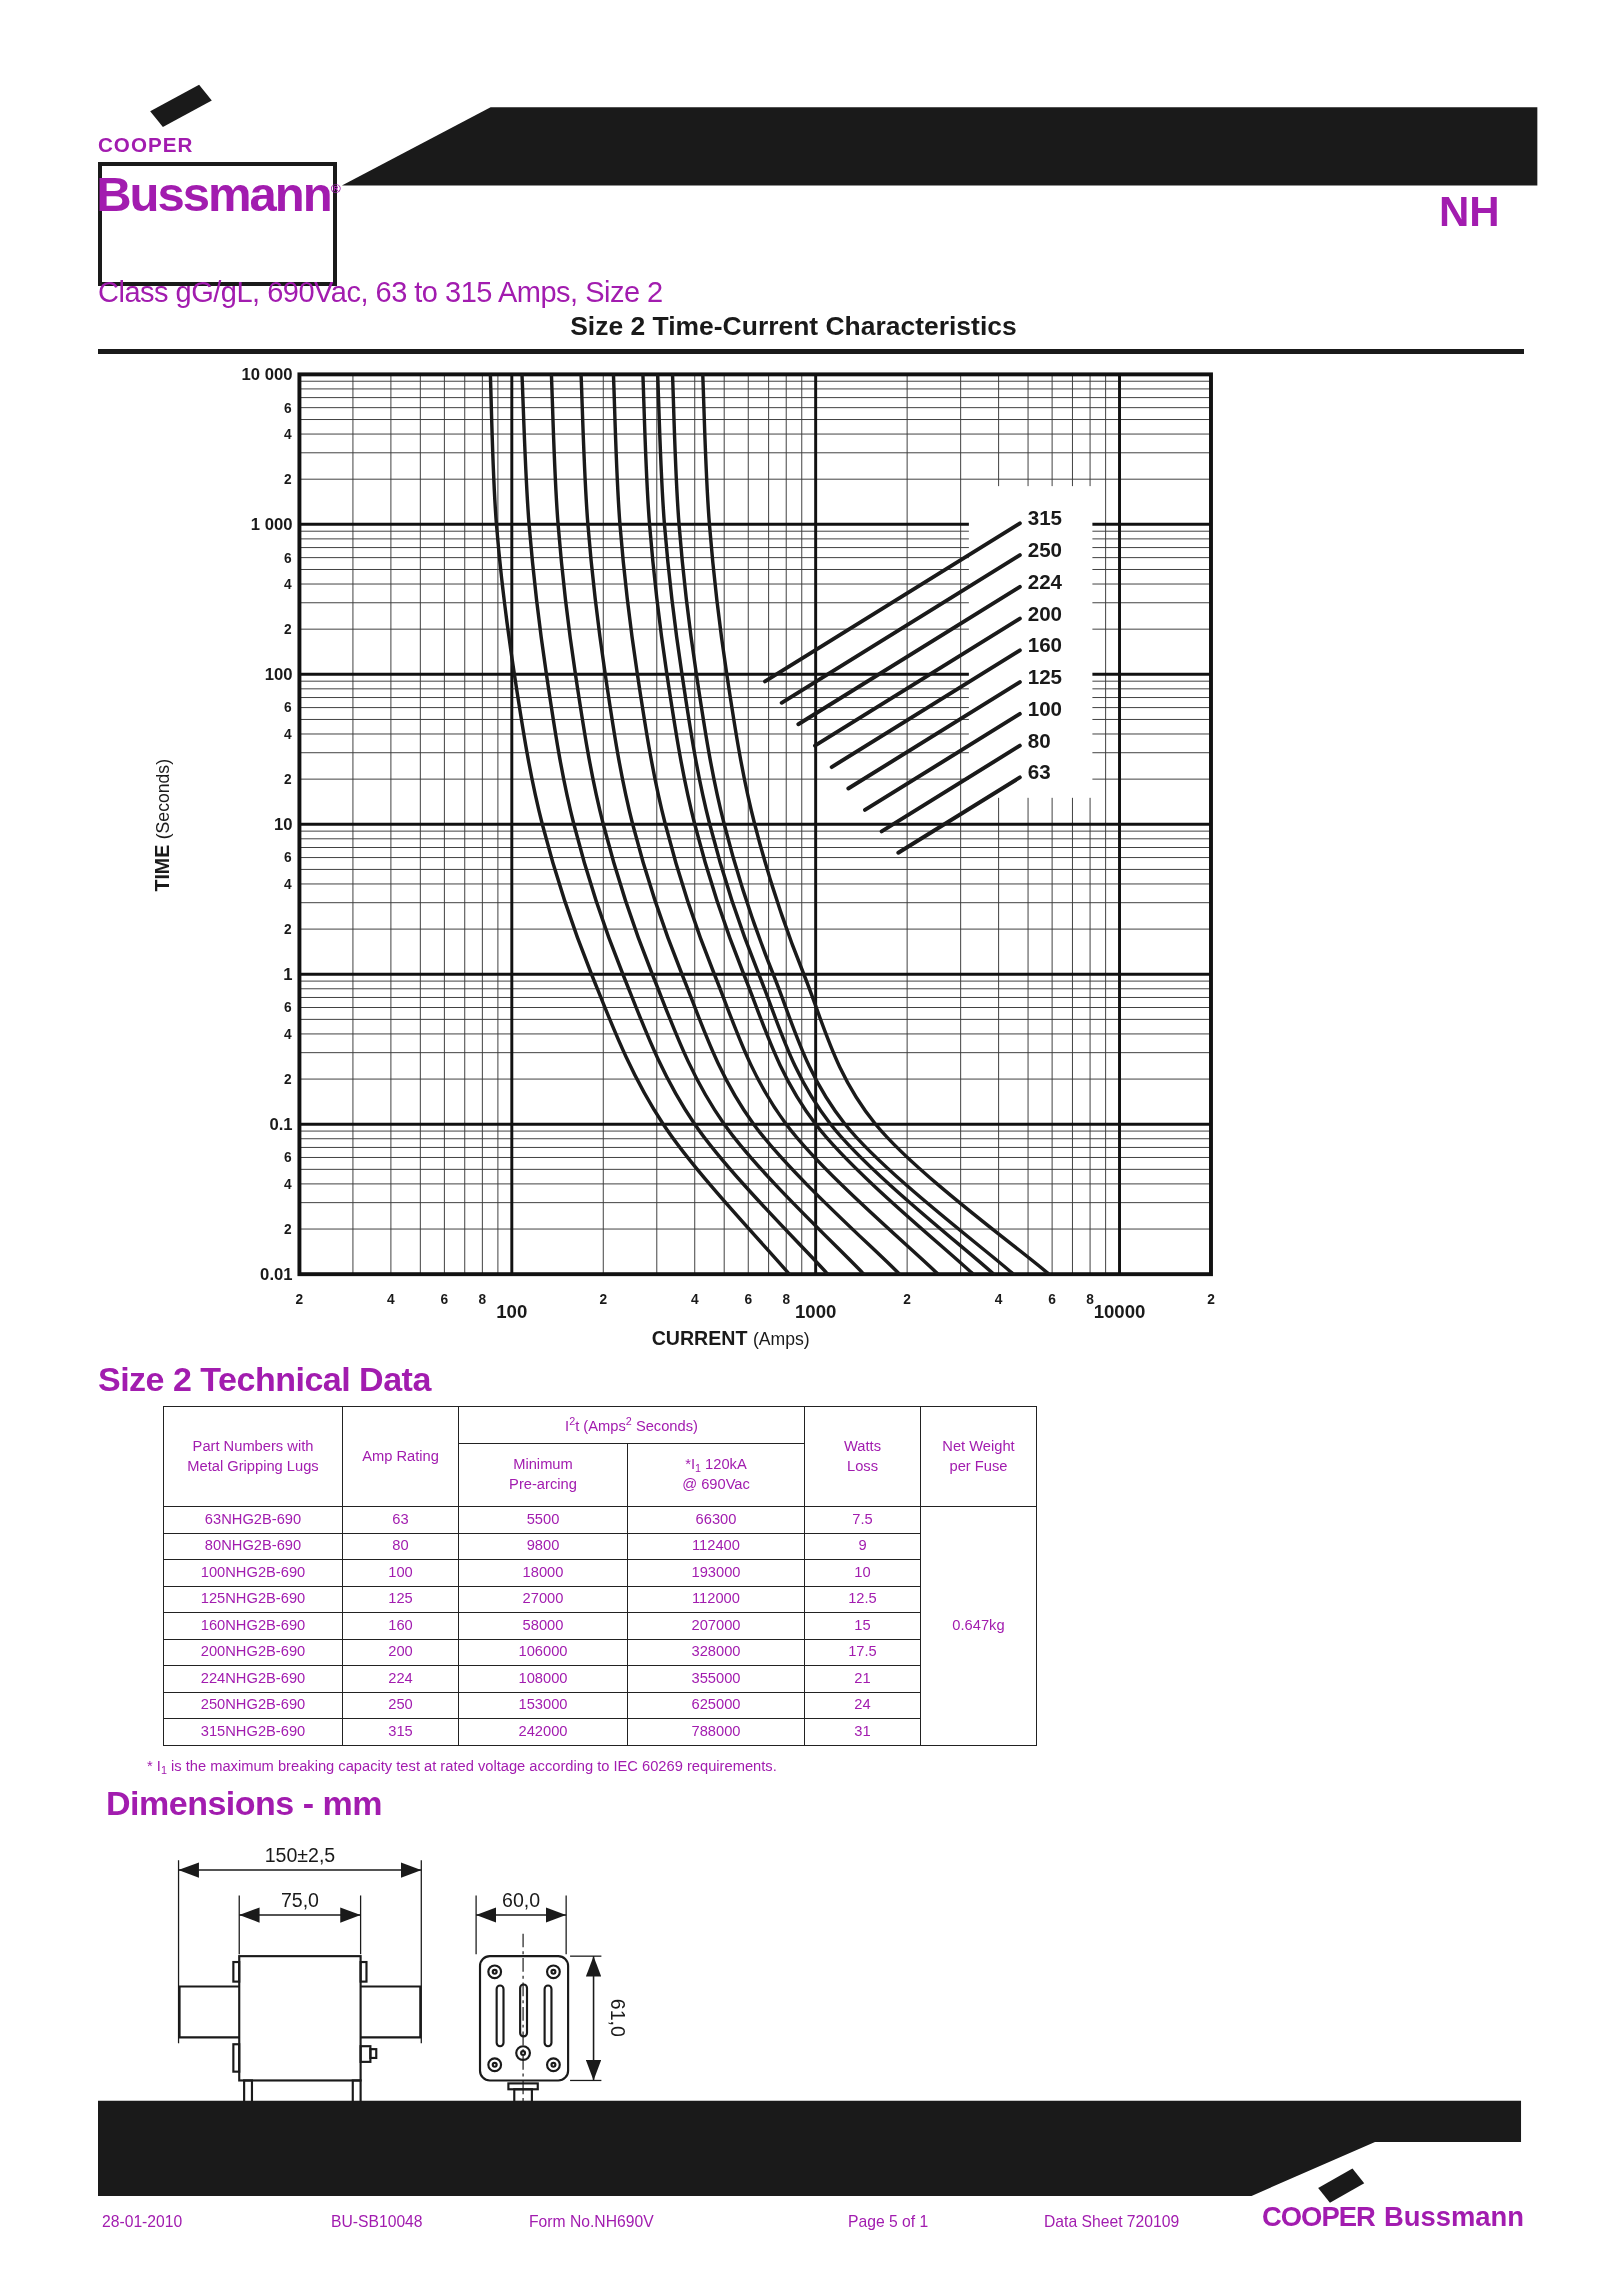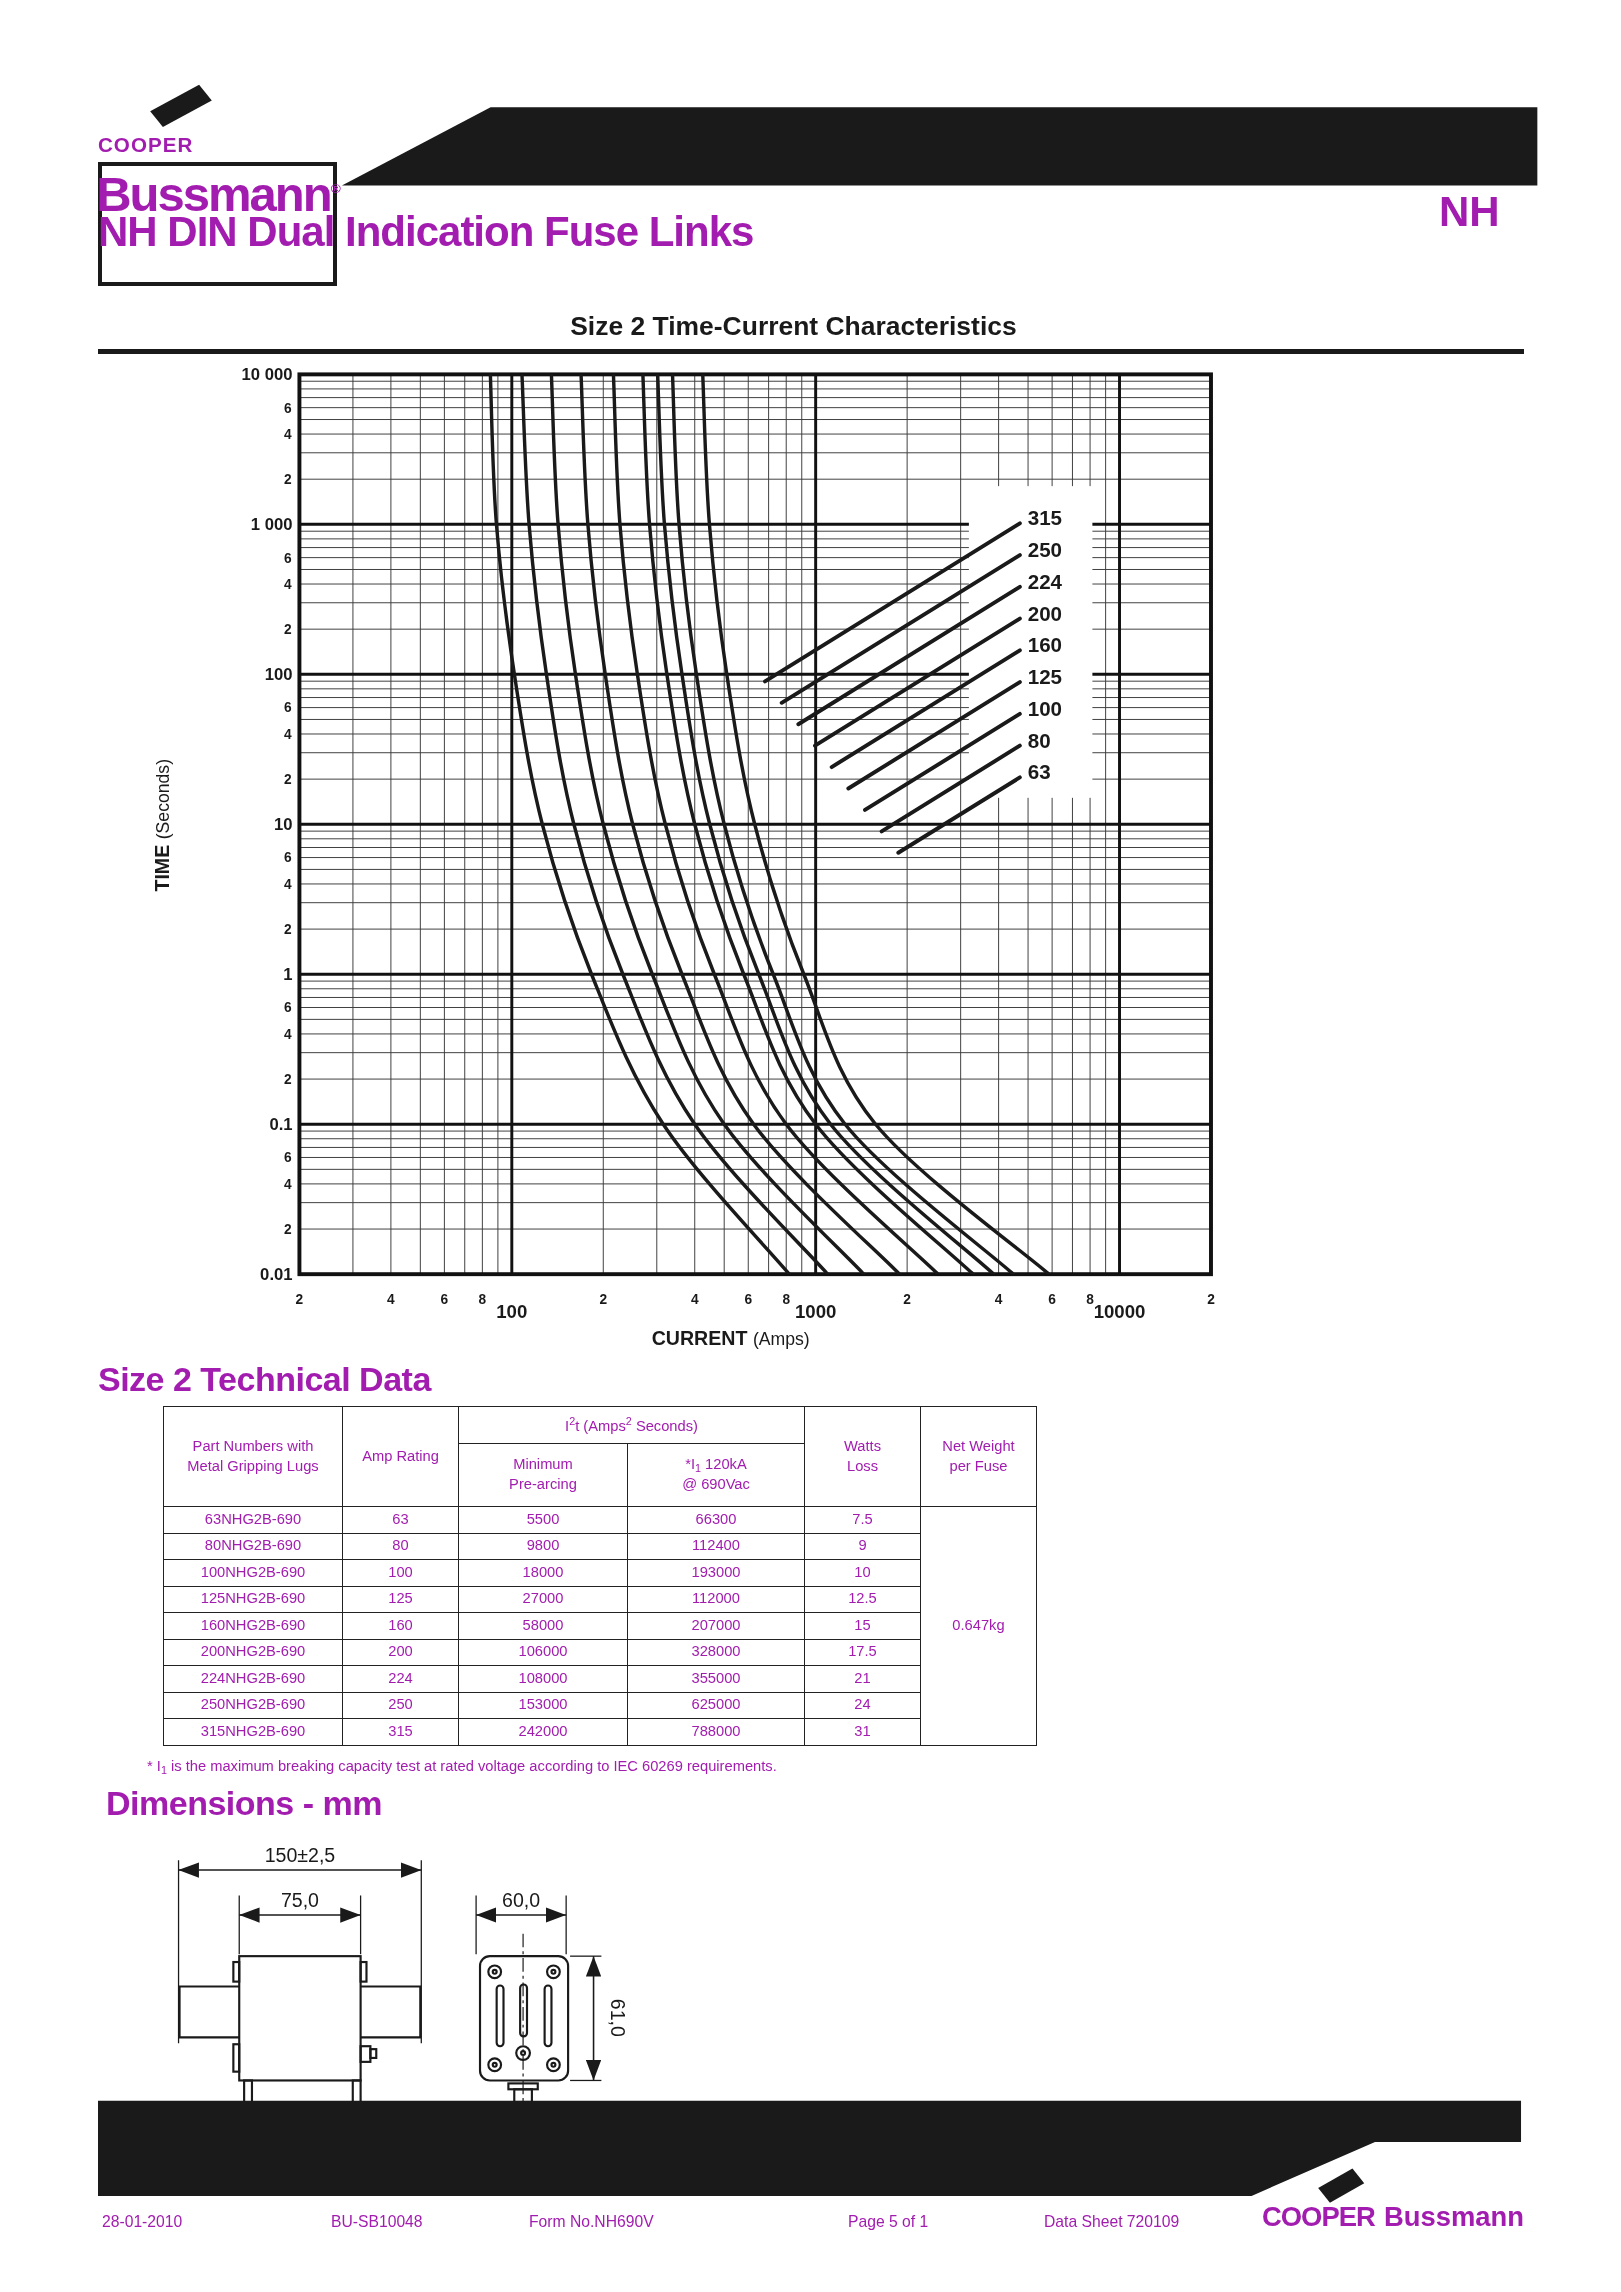--- a/index.html
+++ b/index.html
@@ -42,22 +42,22 @@
   </svg>
 
   <div class="abs cooper-small" style="left:98px;top:133px;">COOPER</div>
 
   <div class="abs bussmann-box" style="left:98px;top:162px;width:231px;height:116px;">
     <span class="bussmann-word"><span>Bussmann</span><span class="reg">®</span></span>
   </div>
 
   <div class="abs corner-tag" style="left:1439px;top:188px;">NH</div>
 
-  <div class="abs page-title" style="left:98px;top:208px;">NH DIN Dual Indication Fuse Links</div>
-
+
+  <div class="abs page-subtitle" style="left:98px;top:276px;">Class gG/gL, 690Vac, 63 to 315 Amps, Size 2</div>
 
   <div class="abs h-rule" style="left:98px;top:349px;width:1426px;height:4.9px;"></div>
 
   <svg id="chart-svg" class="abs" style="left:118px;top:294px;" width="1196" height="1088" viewBox="120 300 1220 1110">
       <line x1="359.58829030726116" y1="382" x2="359.58829030726116" y2="1300" stroke-width="1" stroke="#3d3d3d"></line>
       <line x1="398.3192986558342" y1="382" x2="398.3192986558342" y2="1300" stroke-width="1" stroke="#3d3d3d"></line>
       <line x1="428.3614026883316" y1="382" x2="428.3614026883316" y2="1300" stroke-width="1" stroke="#3d3d3d"></line>
       <line x1="452.90758896309535" y1="382" x2="452.90758896309535" y2="1300" stroke-width="1" stroke="#3d3d3d"></line>
       <line x1="473.6610937485855" y1="382" x2="473.6610937485855" y2="1300" stroke-width="1" stroke="#3d3d3d"></line>
       <line x1="491.6385973116684" y1="382" x2="491.6385973116684" y2="1300" stroke-width="1" stroke="#3d3d3d"></line>

